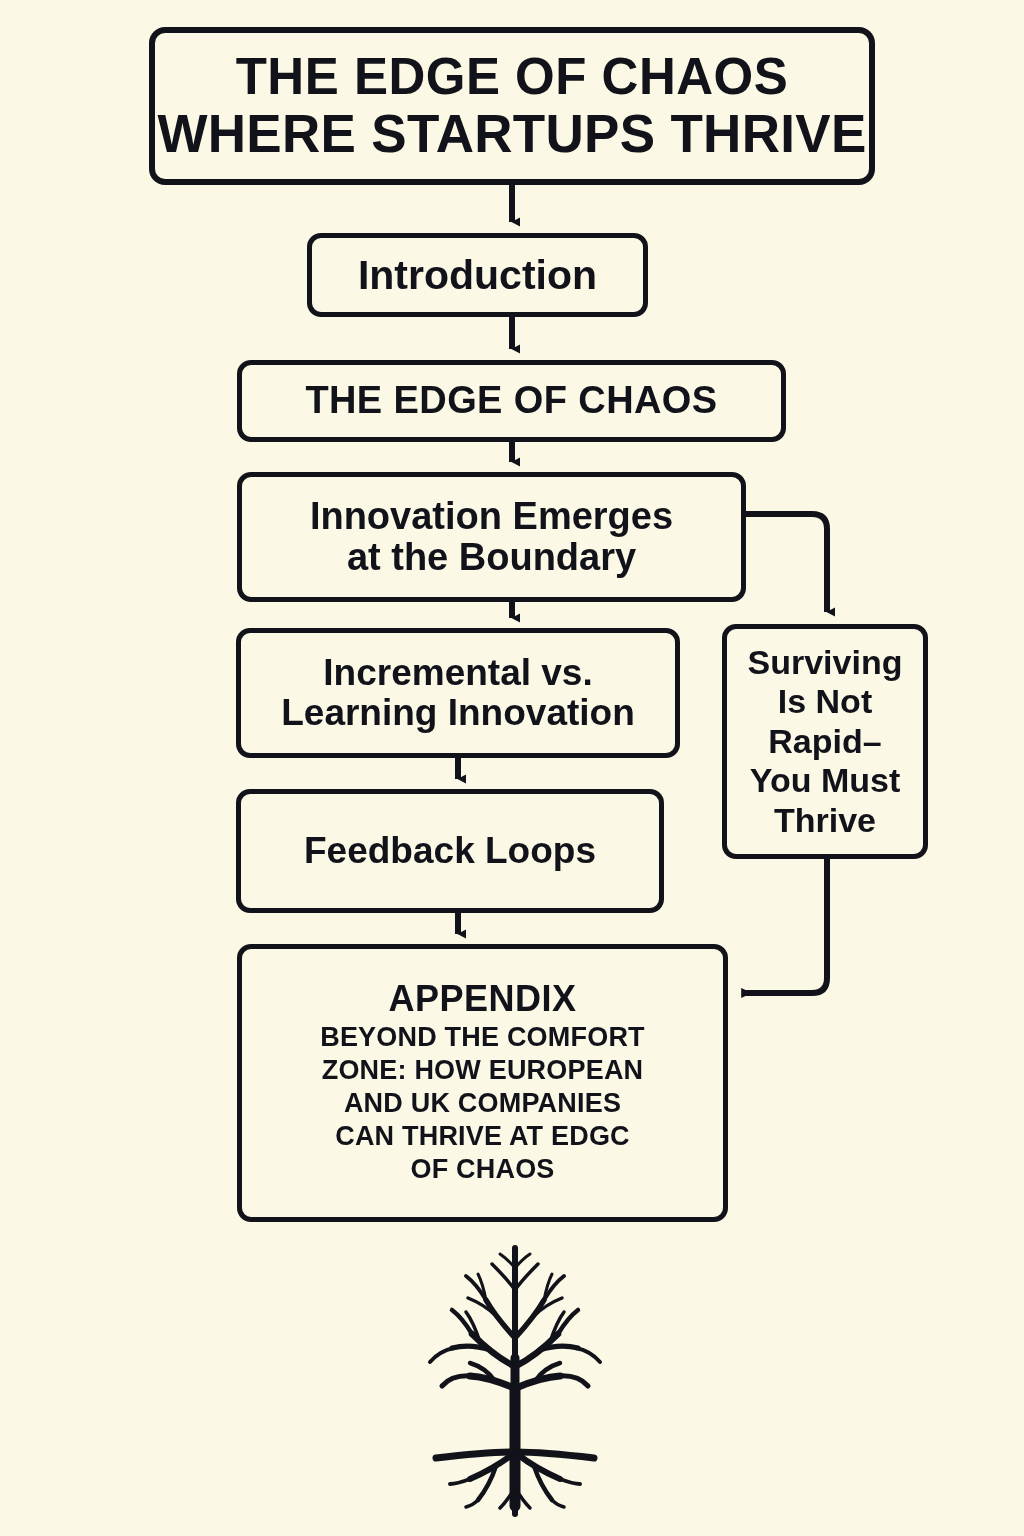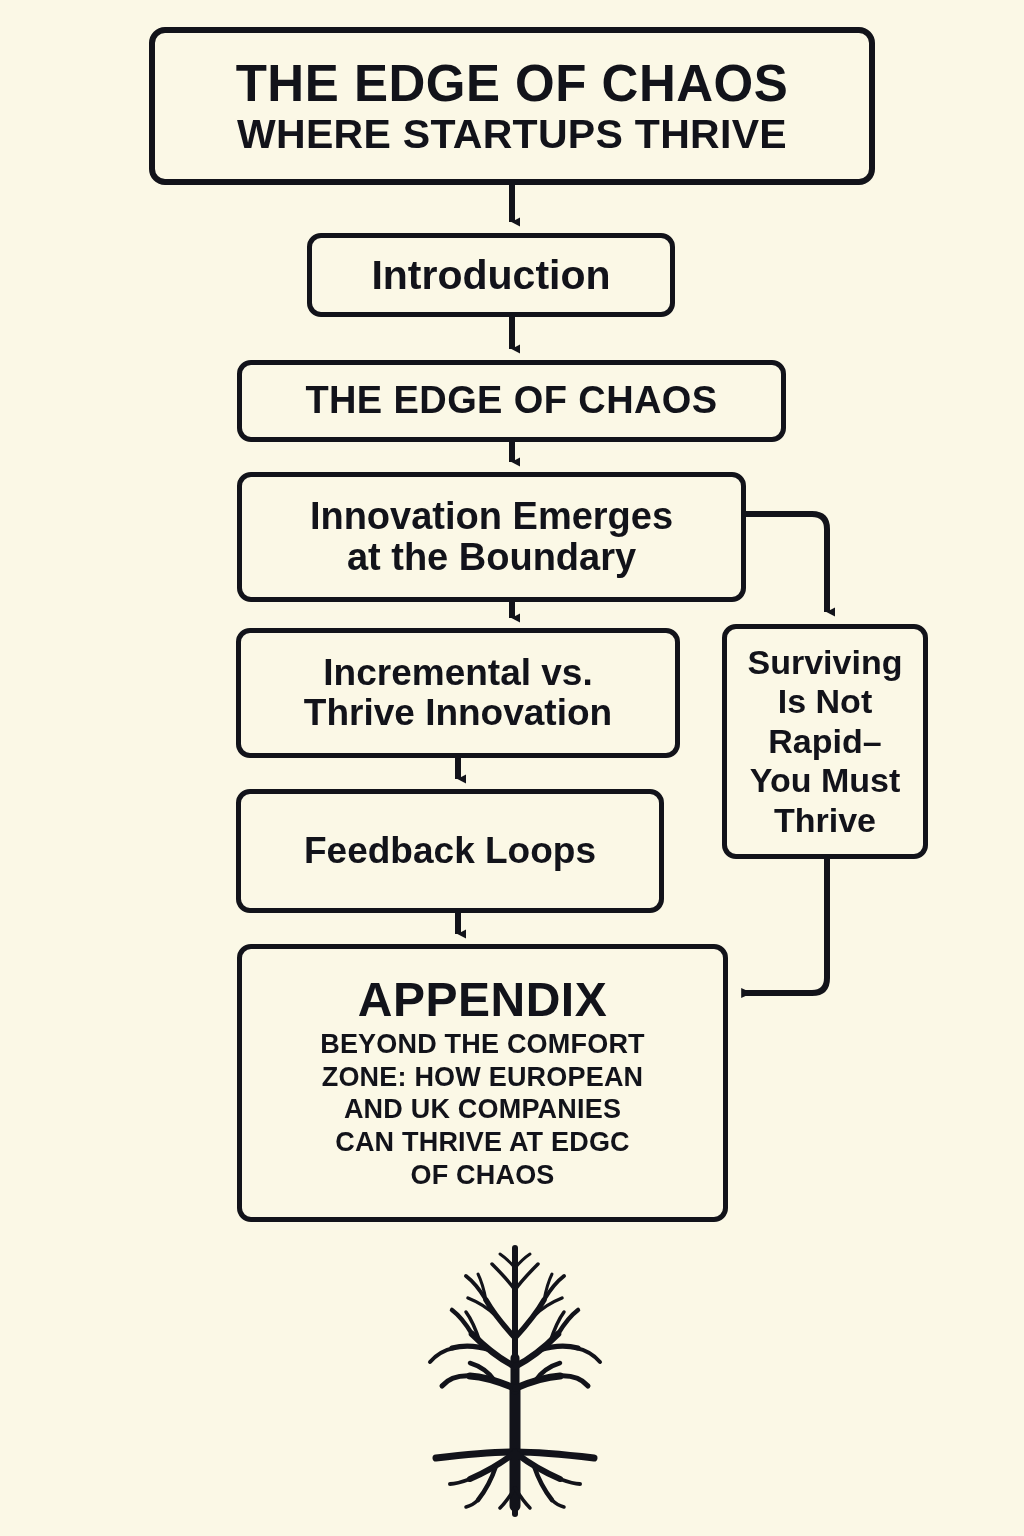--- a/index.html
+++ b/index.html
@@ -47,30 +47,30 @@
     border-width: 6px;
     border-radius: 16px;
     padding: 4px 10px;
   }
   #node-title .t1 {
     font-size: 51px;
     font-weight: 700;
     letter-spacing: 0.5px;
   }
   #node-title .t2 {
-    font-size: 41px;
+    font-size: 53px;
     font-weight: 700;
     letter-spacing: 0.3px;
     margin-top: 1px;
   }
 
   #node-intro {
     left: 307px;
     top: 233px;
-    width: 368px;
+    width: 341px;
     height: 84px;
     font-size: 41px;
     font-weight: 700;
   }
 
   #node-edge {
     left: 237px;
     top: 360px;
     width: 549px;
     height: 82px;
@@ -107,21 +107,21 @@
   }
 
   #node-appendix {
     left: 237px;
     top: 944px;
     width: 491px;
     height: 278px;
     padding: 6px 8px;
   }
   #node-appendix .ap-head {
-    font-size: 48px;
+    font-size: 36px;
     font-weight: 700;
     letter-spacing: 0.5px;
     margin-bottom: 2px;
   }
   #node-appendix .ap-sub {
     font-size: 27px;
     font-weight: 700;
     letter-spacing: 0.2px;
     line-height: 1.22;
   }
@@ -197,21 +197,21 @@
     <span class="line">THE EDGE OF CHAOS</span>
   </div>
 
   <div class="node" id="node-innov">
     <span class="line">Innovation Emerges</span>
     <span class="line">at the Boundary</span>
   </div>
 
   <div class="node" id="node-incr">
     <span class="line">Incremental vs.</span>
-    <span class="line">Thrive Innovation</span>
+    <span class="line">Learning Innovation</span>
   </div>
 
   <div class="node" id="node-feedback">
     <span class="line">Feedback Loops</span>
   </div>
 
   <div class="node" id="node-surviving">
     <span class="line">Surviving</span>
     <span class="line">Is Not</span>
     <span class="line">Rapid–</span>

